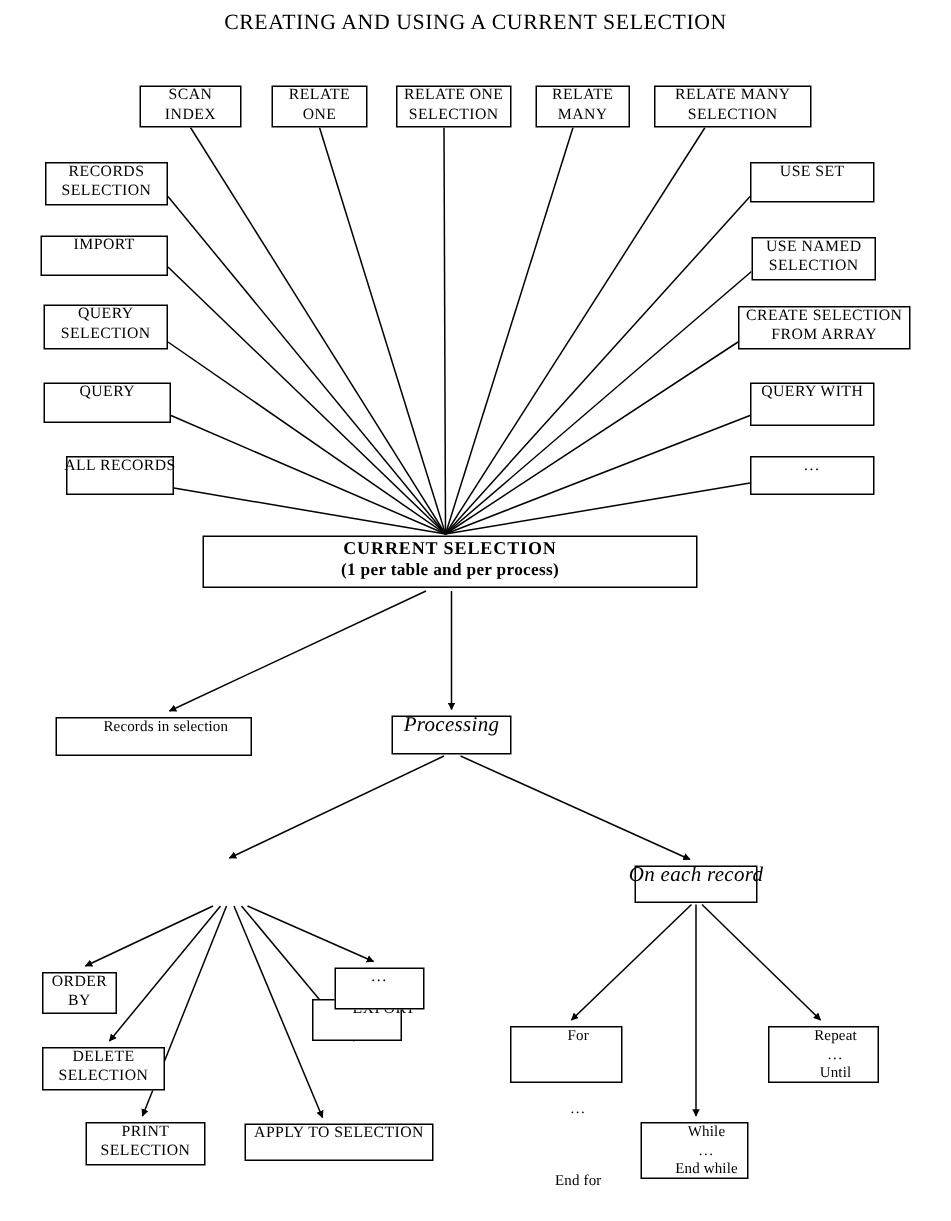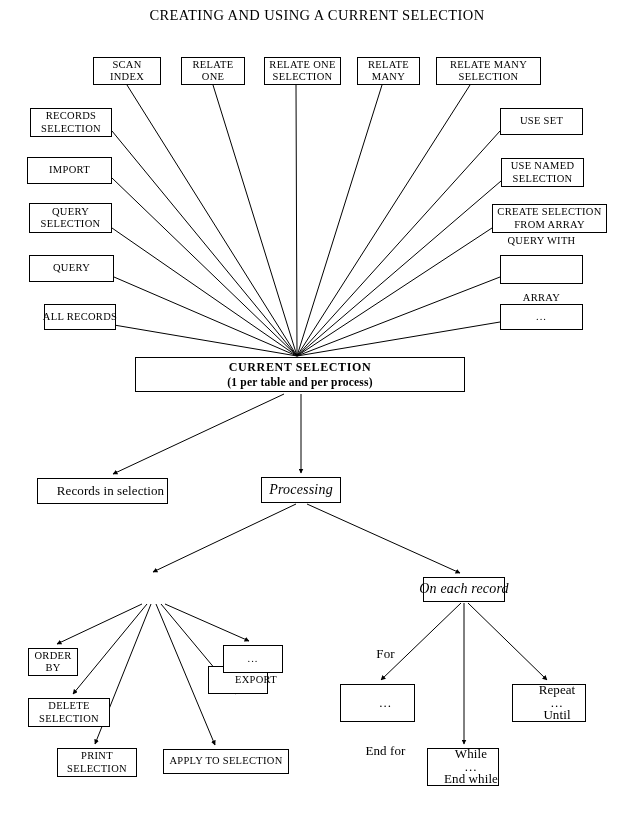--- a/index.html
+++ b/index.html
@@ -35,42 +35,41 @@
     pointer-events: none;
   }
   .box {
     position: absolute;
     box-sizing: border-box;
     border: 1px solid #000;
     background: #ffffff;
     display: flex;
     flex-direction: column;
     align-items: center;
-    justify-content: center;
     text-align: center;
     font-size: 10.5px;
     line-height: 12.5px;
     color: #000;
     letter-spacing: 0.3px;
     z-index: 3;
   }
   .box .ln { display: block; white-space: nowrap; }
   .box.italic { font-style: italic; font-size: 14px; letter-spacing: 0.2px; }
   .box.bold {
     font-weight: bold;
     font-size: 12px;
     line-height: 14.5px;
     letter-spacing: 0.6px;
   }
   .box.bold .sub {
     font-weight: bold;
     font-size: 11.5px;
     letter-spacing: 0.2px;
   }
-  .box.plain { font-size: 13px; letter-spacing: 0.1px; padding-left: 16px; }
+  .box.plain { font-size: 10px; letter-spacing: 0.1px; padding-left: 16px; }
   .dots { letter-spacing: 1px; }
 </style>
 </head>
 <body>
 
 <div id="page">
 
   <div id="title">CREATING AND USING A CURRENT SELECTION</div>
 
   <svg id="wires" viewBox="0 0 634 814" xmlns="http://www.w3.org/2000/svg">

